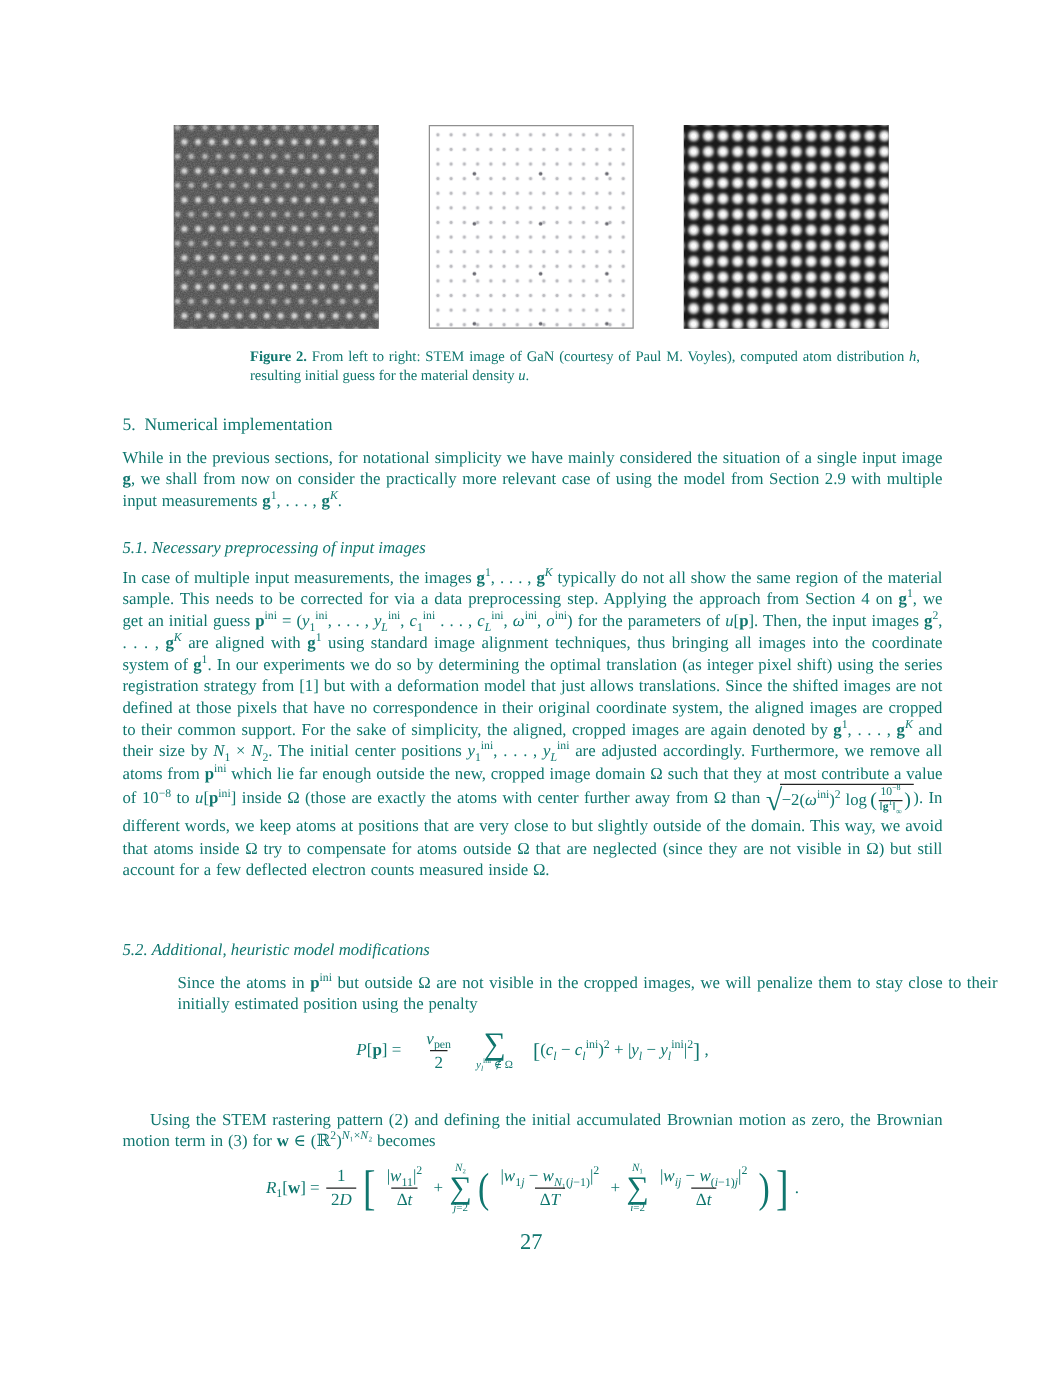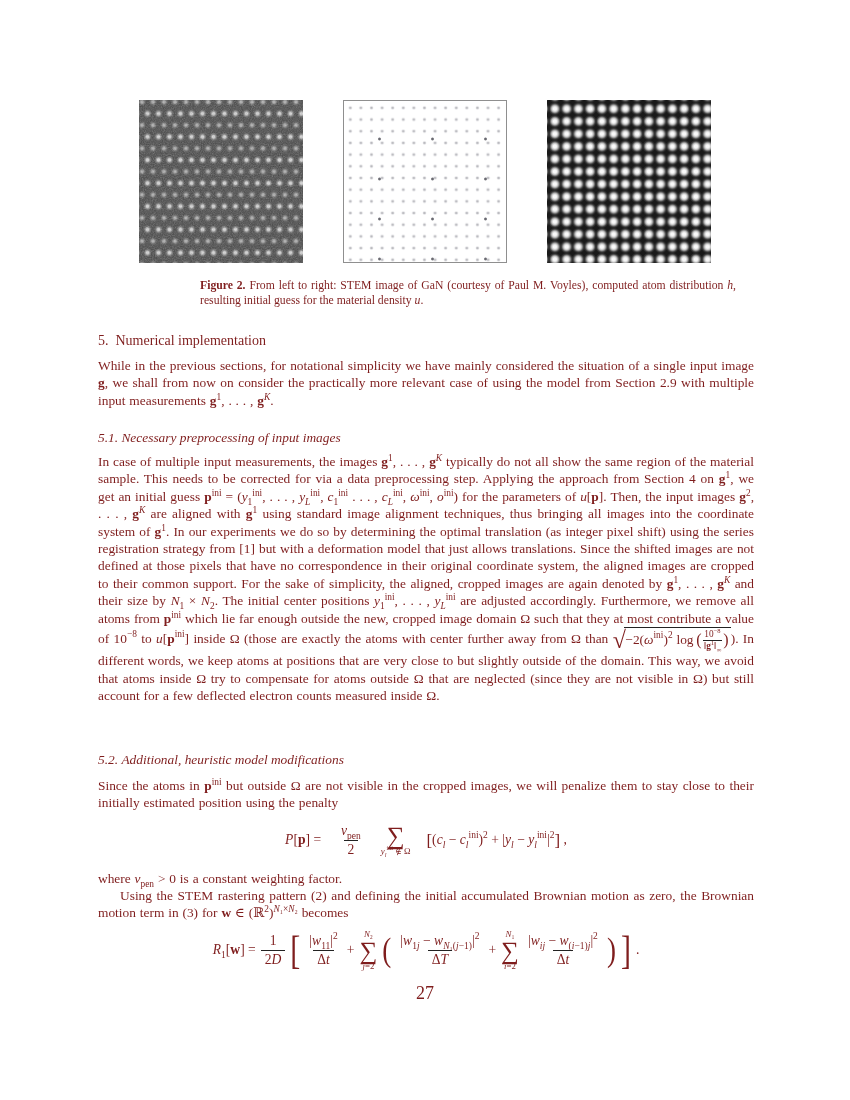--- a/index.html
+++ b/index.html
@@ -1,18 +1,18 @@
 <!DOCTYPE html>
 <html><head>
 <meta charset="utf-8">
 <style>
   html,body{margin:0;padding:0;background:#ffffff;}
   .page{
     position:relative;width:850px;height:1100px;background:#ffffff;
-    font-family:"Liberation Serif","DejaVu Serif",serif;color:#7f1d1d;
+    font-family:"Liberation Serif","DejaVu Serif",serif;color:#0f766e;
     overflow:hidden;
   }
   
   .figure-row{position:absolute;left:139px;top:100px;display:flex;gap:40px;}
   .fig-img{width:164px;height:163px;position:relative;overflow:hidden;flex:0 0 auto;}
   .img-stem{
     background-color:#464646;
     background-image:
       radial-gradient(circle, rgba(238,238,238,0.85) 1.2px, rgba(195,195,195,0.42) 2.6px, rgba(120,120,120,0) 4.2px),
       radial-gradient(circle, rgba(216,216,216,0.72) 1.1px, rgba(175,175,175,0.36) 2.4px, rgba(110,110,110,0) 4px);
@@ -99,36 +99,35 @@
   <div class="sec-heading" style="top:333px;">5.&nbsp;&nbsp;Numerical implementation</div>
   <div class="para" style="top:357px;">While in the previous sections, for notational simplicity we have mainly considered the situation of a single input image <b>g</b>, we shall from now on consider the practically more relevant case of using the model from Section 2.9 with multiple input measurements <b>g</b><sup>1</sup>, . . . , <b>g</b><sup><i>K</i></sup>.</div>
 
   <div class="sub-heading" style="top:430px;">5.1.&nbsp;Necessary preprocessing of input images</div>
   <div class="para" style="top:453px;">In case of multiple input measurements, the images <b>g</b><sup>1</sup>, . . . , <b>g</b><sup><i>K</i></sup> typically do not all show the same region of the material sample. This needs to be corrected for via a data preprocessing step. Applying the approach from Section 4 on <b>g</b><sup>1</sup>, we get an initial guess <b>p</b><sup>ini</sup> = (<i>y</i><sub>1</sub><sup>ini</sup>, . . . , <i>y</i><sub><i>L</i></sub><sup>ini</sup>, <i>c</i><sub>1</sub><sup>ini</sup> . . . , <i>c</i><sub><i>L</i></sub><sup>ini</sup>, <i>ω</i><sup>ini</sup>, <i>o</i><sup>ini</sup>) for the parameters of <i>u</i>[<b>p</b>]. Then, the input images <b>g</b><sup>2</sup>, . . . , <b>g</b><sup><i>K</i></sup> are aligned with <b>g</b><sup>1</sup> using standard image alignment techniques, thus bringing all images into the coordinate system of <b>g</b><sup>1</sup>. In our experiments we do so by determining the optimal translation (as integer pixel shift) using the series registration strategy from [1] but with a deformation model that just allows translations. Since the shifted images are not defined at those pixels that have no correspondence in their original coordinate system, the aligned images are cropped to their common support. For the sake of simplicity, the aligned, cropped images are again denoted by <b>g</b><sup>1</sup>, . . . , <b>g</b><sup><i>K</i></sup> and their size by <i>N</i><sub>1</sub> × <i>N</i><sub>2</sub>. The initial center positions <i>y</i><sub>1</sub><sup>ini</sup>, . . . , <i>y</i><sub><i>L</i></sub><sup>ini</sup> are adjusted accordingly. Furthermore, we remove all atoms from <b>p</b><sup>ini</sup> which lie far enough outside the new, cropped image domain Ω such that they at most contribute a value of 10<sup>−8</sup> to <i>u</i>[<b>p</b><sup>ini</sup>] inside Ω (those are exactly the atoms with center further away from Ω than <span class="sqrt"><span class="rad">√</span><span class="radbar">−2(<i>ω</i><sup>ini</sup>)<sup>2</sup> log <span class="bigp">(</span><span class="ifrac">
             <span class="ifn">10<sup>−8</sup></span>
             <span class="ifd">‖<b>g</b><sup>1</sup>‖<sub>∞</sub></span>
           </span><span class="bigp">)</span></span></span>). In different words, we keep atoms at positions that are very close to but slightly outside of the domain. This way, we avoid that atoms inside Ω try to compensate for atoms outside Ω that are neglected (since they are not visible in Ω) but still account for a few deflected electron counts measured inside Ω.</div>
 
   <div class="sub-heading" style="top:752px;">5.2.&nbsp;Additional, heuristic model modifications</div>
-  <div class="para" style="top:777px;">Since the atoms in <b>p</b><sup>ini</sup> but outside Ω are not visible in the cropped images, we will penalize them to stay close to their initially estimated position using the penalty</div>
+  <div class="para" style="top:777px;margin-left:44px;">Since the atoms in <b>p</b><sup>ini</sup> but outside Ω are not visible in the cropped images, we will penalize them to stay close to their initially estimated position using the penalty</div>
 
   <div class="equation" style="top:822px;">
     <span><i>P</i>[<b>p</b>] =</span>
     <span class="frac">
       <span class="num"><i>ν</i><sub>pen</sub></span>
       <span class="den">2</span>
     </span>
     <span class="sum">
       <span class="sig">∑</span>
       <span class="lim"><i>y</i><sub><i>l</i></sub><sup>ini</sup> ∉ Ω</span>
     </span>
     <span><span class="bigb">[</span>(<i>c</i><sub><i>l</i></sub> − <i>c</i><sub><i>l</i></sub><sup>ini</sup>)<sup>2</sup> + |<i>y</i><sub><i>l</i></sub> − <i>y</i><sub><i>l</i></sub><sup>ini</sup>|<sup>2</sup><span class="bigb">]</span> ,</span>
   </div>
 
-  <div class="para" style="top:870px;">where <i>ν</i><sub>pen</sub> &gt; 0 is a constant weighting factor.</div>
   <div class="para" style="top:887px;text-indent:22px;">Using the STEM rastering pattern (2) and defining the initial accumulated Brownian motion as zero, the Brownian motion term in (3) for <b>w</b> ∈ (ℝ<sup>2</sup>)<sup><i>N</i>₁×<i>N</i>₂</sup> becomes</div>
 
   <div class="equation" style="top:930px;gap:5px;">
     <span><i>R</i><sub>1</sub>[<b>w</b>] =</span>
     <span class="frac">
       <span class="num">1</span>
       <span class="den">2<i>D</i></span>
     </span>
     <span class="bigd">[</span>
     <span class="frac">

